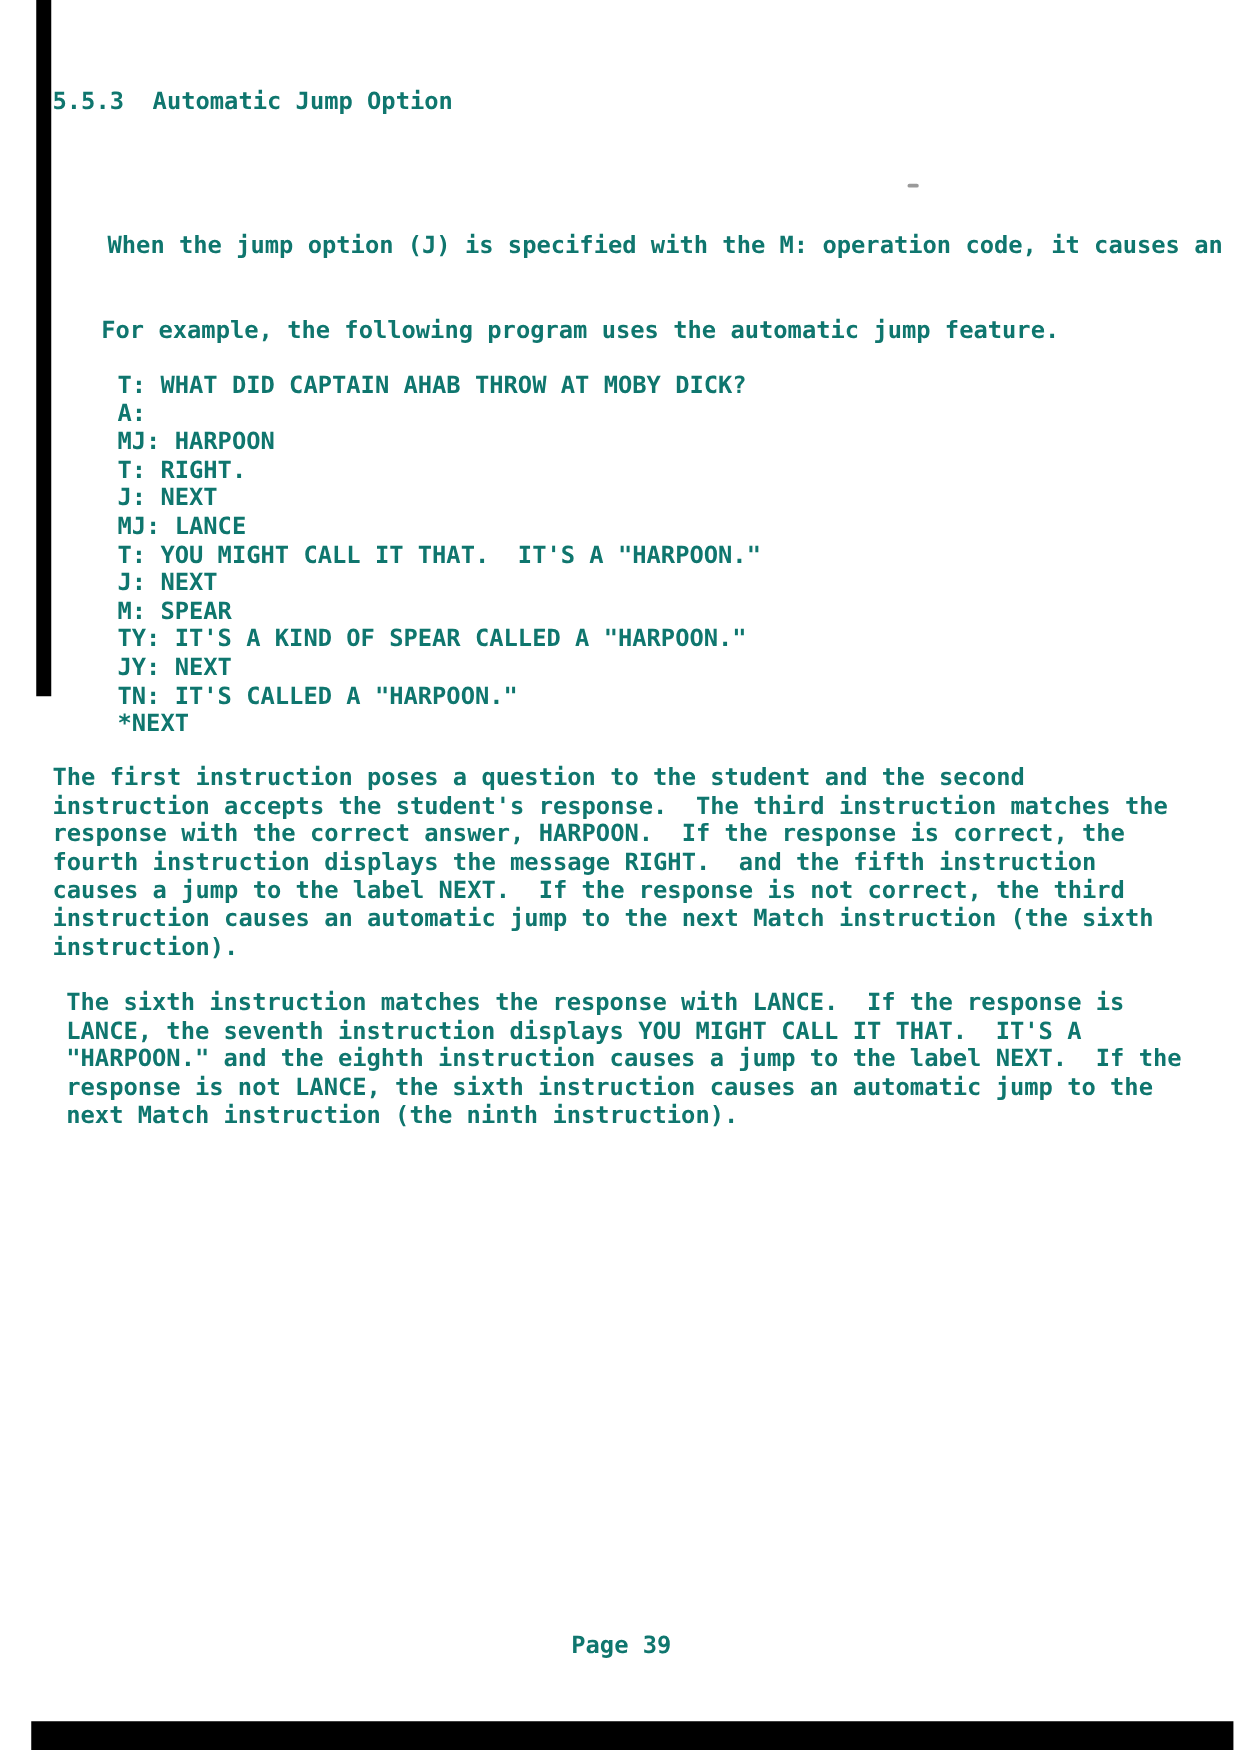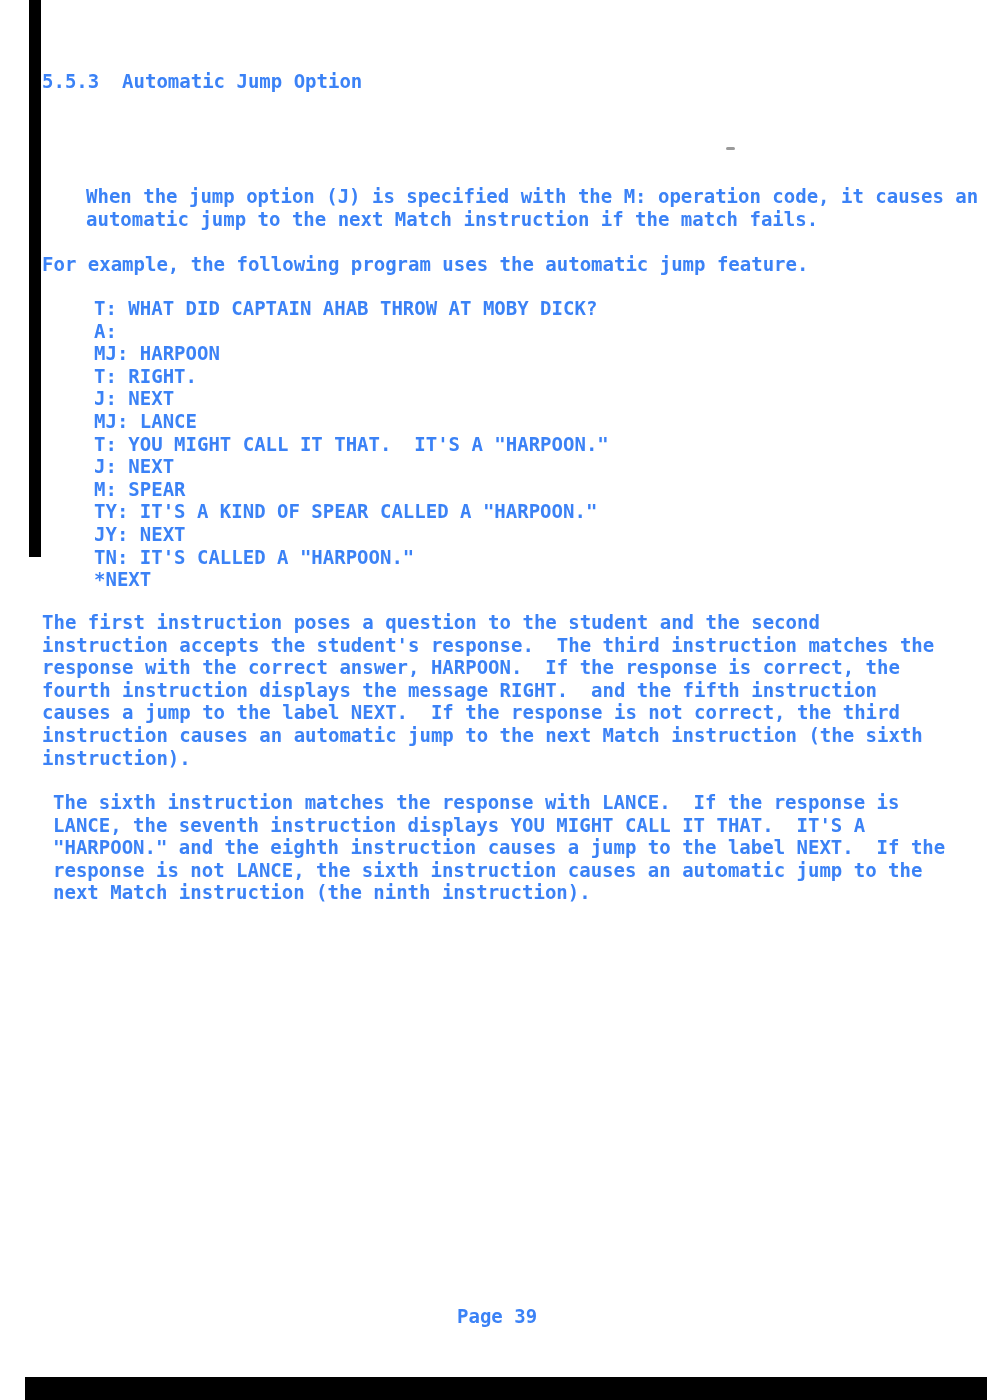--- a/index.html
+++ b/index.html
@@ -4,34 +4,34 @@
 <style>
   html, body { margin: 0; padding: 0; background: #ffffff; }
   .page {
     position: relative;
     width: 987px;
     height: 1400px;
     background: #ffffff;
     overflow: hidden;
     font-family: "DejaVu Sans Mono", "Liberation Mono", monospace;
     font-weight: bold;
-    color: #3b82f6;
+    color: #0f766e;
   }
   .tblock {
     position: absolute;
     font-size: 19px;
     line-height: 22.6px;
     white-space: pre;
     letter-spacing: 0;
   }
   .tblock .line { height: 22.6px; }
   .heading   { top: 70px;   left: 42px; }
   .para-1    { top: 117px;  left: 42px; }
   .para-2    { top: 185px;  left: 42px; margin-left: 44px; }
-  .para-3    { top: 253px;  left: 42px; }
+  .para-3    { top: 253px;  left: 42px; padding-left: 39px; }
   .listing   { top: 297px;  left: 94px; }
   .para-4    { top: 611px;  left: 42px; }
   .para-5    { top: 791px;  left: 42px; margin-left: 11px; }
   .footer    { top: 1305px; left: 457px; }
   .scan-bar-left {
     position: absolute;
     left: 29px; top: 0;
     width: 12px; height: 557px;
     background: #000000;
   }
@@ -55,21 +55,21 @@
 <div class="page">
 
   <div class="scan-bar-left"></div>
   <div class="scan-bar-bottom"></div>
   <div class="scan-speck"></div>
 
   <div class="tblock heading">5.5.3  Automatic Jump Option</div>
 
   <div class="tblock para-1"></div>
 
-  <div class="tblock para-2"><div class="line">When the jump option (J) is specified with the M: operation code, it causes an</div><div class="line">automatic jump to the next Match instruction if the match fails.</div></div>
+  <div class="tblock para-2"><div class="line">When the jump option (J) is specified with the M: operation code, it causes an</div></div>
 
   <div class="tblock para-3"><div class="line">For example, the following program uses the automatic jump feature.</div></div>
 
   <div class="tblock listing"><div class="line">T: WHAT DID CAPTAIN AHAB THROW AT MOBY DICK?</div><div class="line">A:</div><div class="line">MJ: HARPOON</div><div class="line">T: RIGHT.</div><div class="line">J: NEXT</div><div class="line">MJ: LANCE</div><div class="line">T: YOU MIGHT CALL IT THAT.  IT'S A "HARPOON."</div><div class="line">J: NEXT</div><div class="line">M: SPEAR</div><div class="line">TY: IT'S A KIND OF SPEAR CALLED A "HARPOON."</div><div class="line">JY: NEXT</div><div class="line">TN: IT'S CALLED A "HARPOON."</div><div class="line">*NEXT</div></div>
 
   <div class="tblock para-4"><div class="line">The first instruction poses a question to the student and the second</div><div class="line">instruction accepts the student's response.  The third instruction matches the</div><div class="line">response with the correct answer, HARPOON.  If the response is correct, the</div><div class="line">fourth instruction displays the message RIGHT.  and the fifth instruction</div><div class="line">causes a jump to the label NEXT.  If the response is not correct, the third</div><div class="line">instruction causes an automatic jump to the next Match instruction (the sixth</div><div class="line">instruction).</div></div>
 
   <div class="tblock para-5"><div class="line">The sixth instruction matches the response with LANCE.  If the response is</div><div class="line">LANCE, the seventh instruction displays YOU MIGHT CALL IT THAT.  IT'S A</div><div class="line">"HARPOON." and the eighth instruction causes a jump to the label NEXT.  If the</div><div class="line">response is not LANCE, the sixth instruction causes an automatic jump to the</div><div class="line">next Match instruction (the ninth instruction).</div></div>
 
   <div class="tblock footer">Page 39</div>

